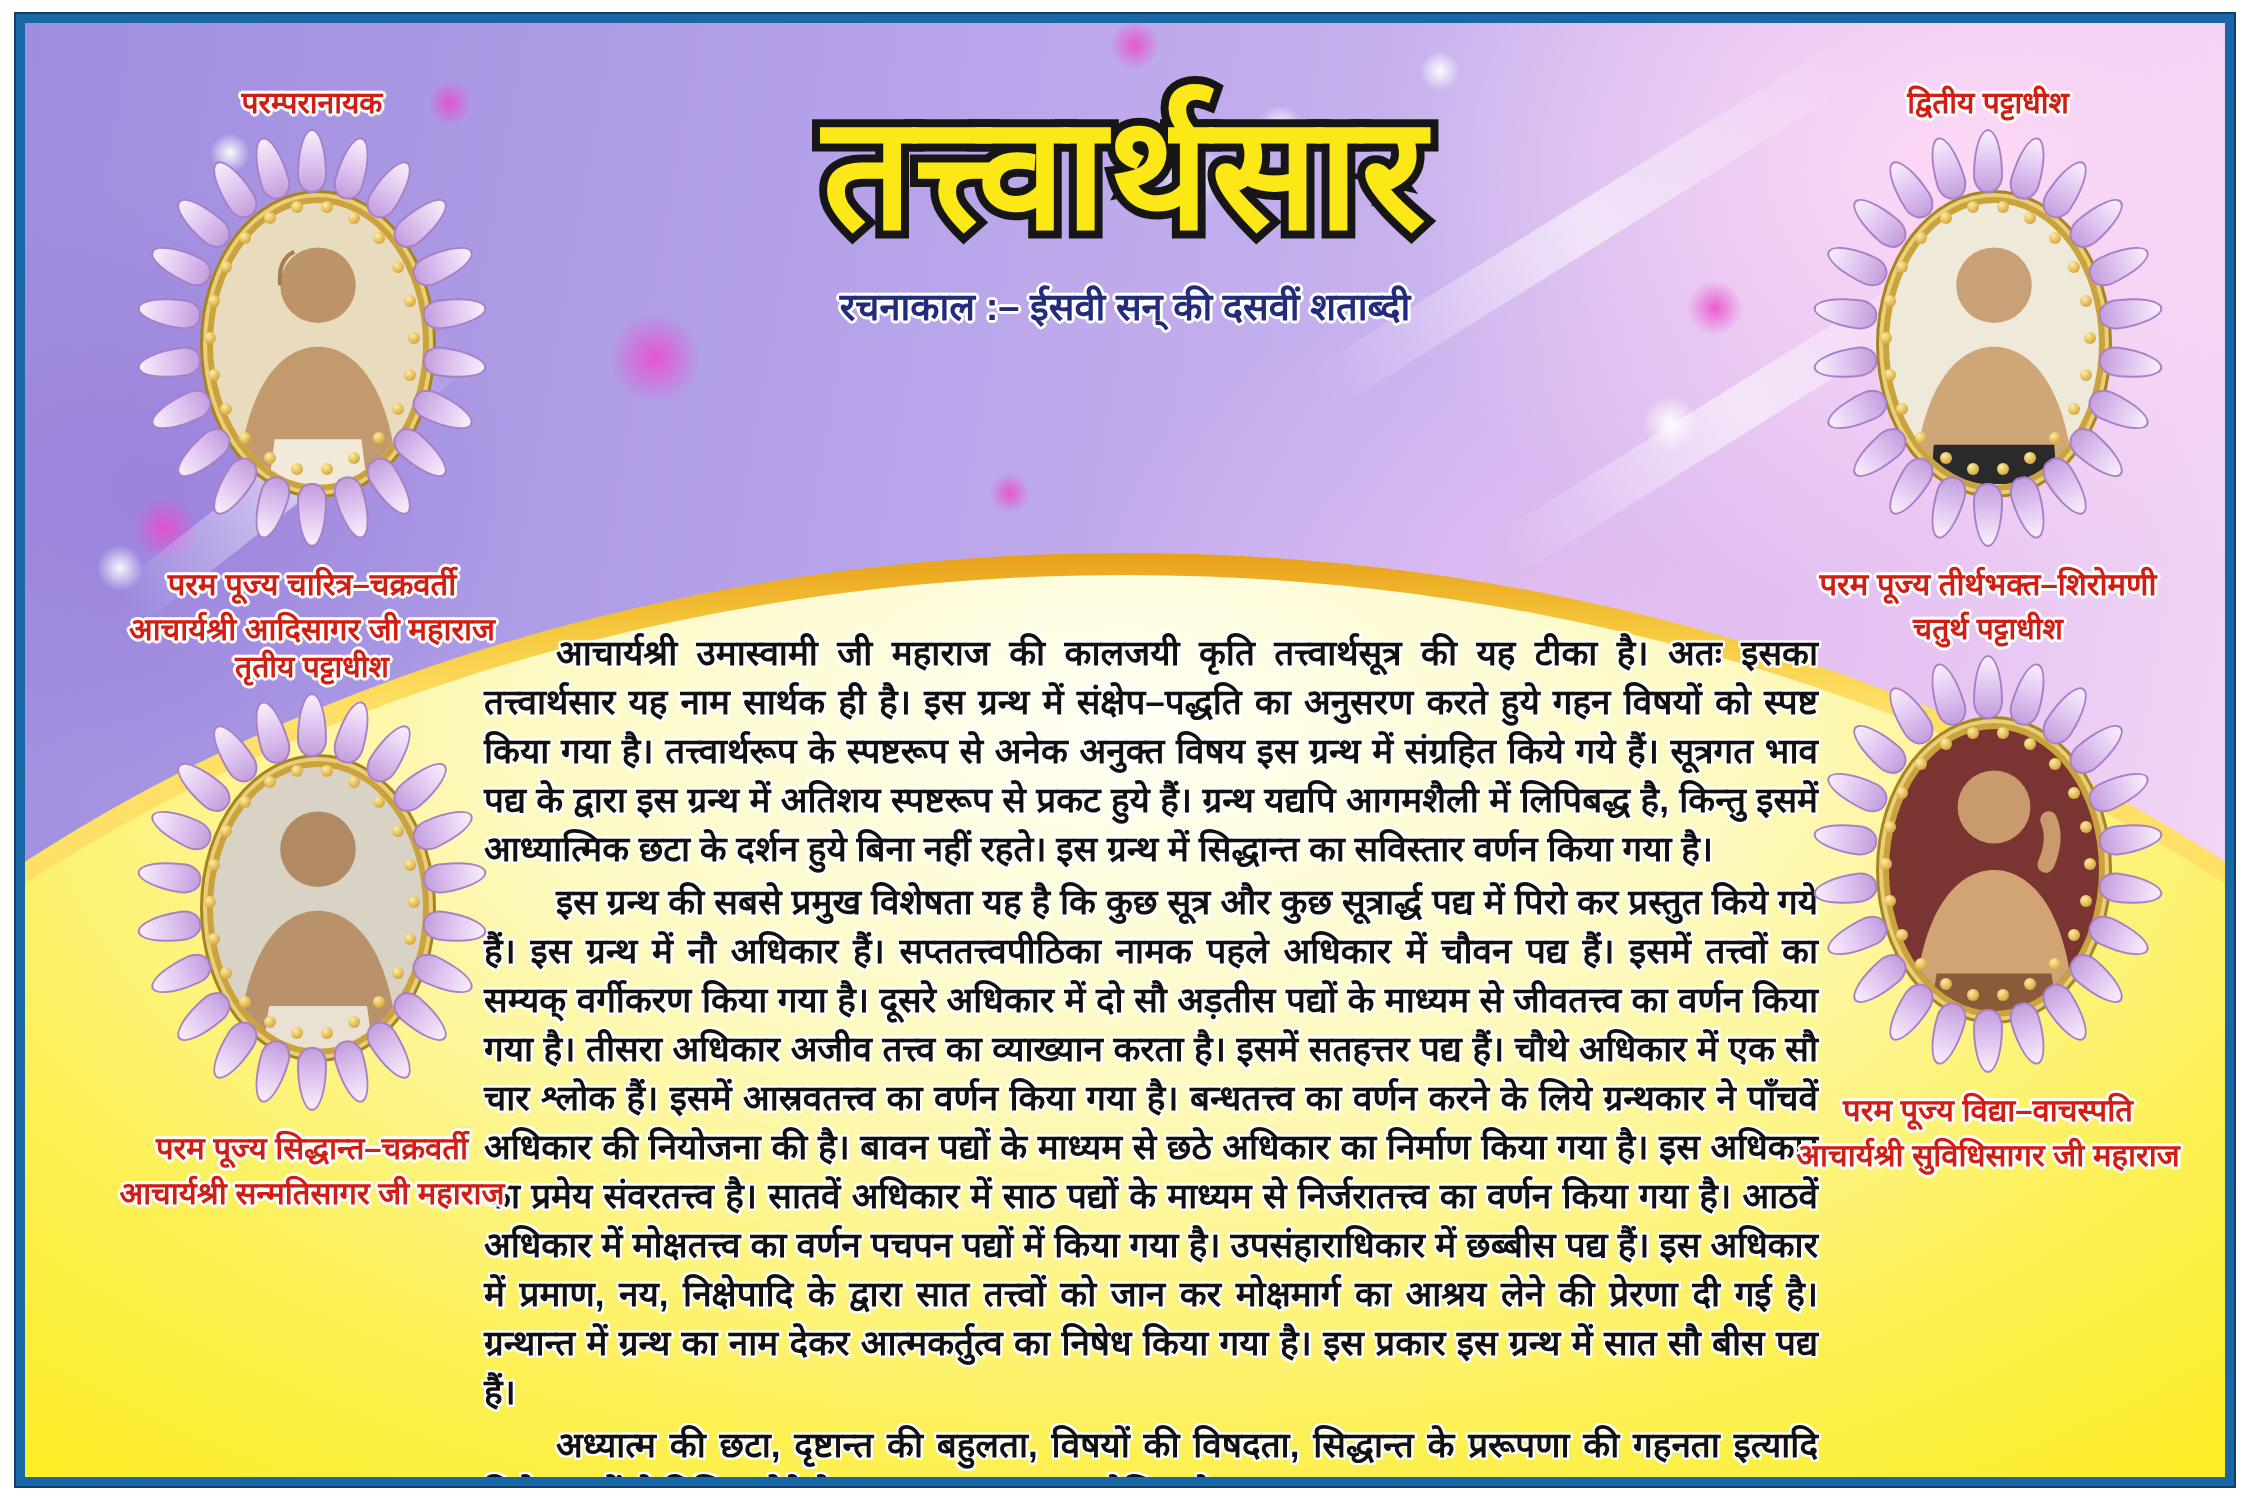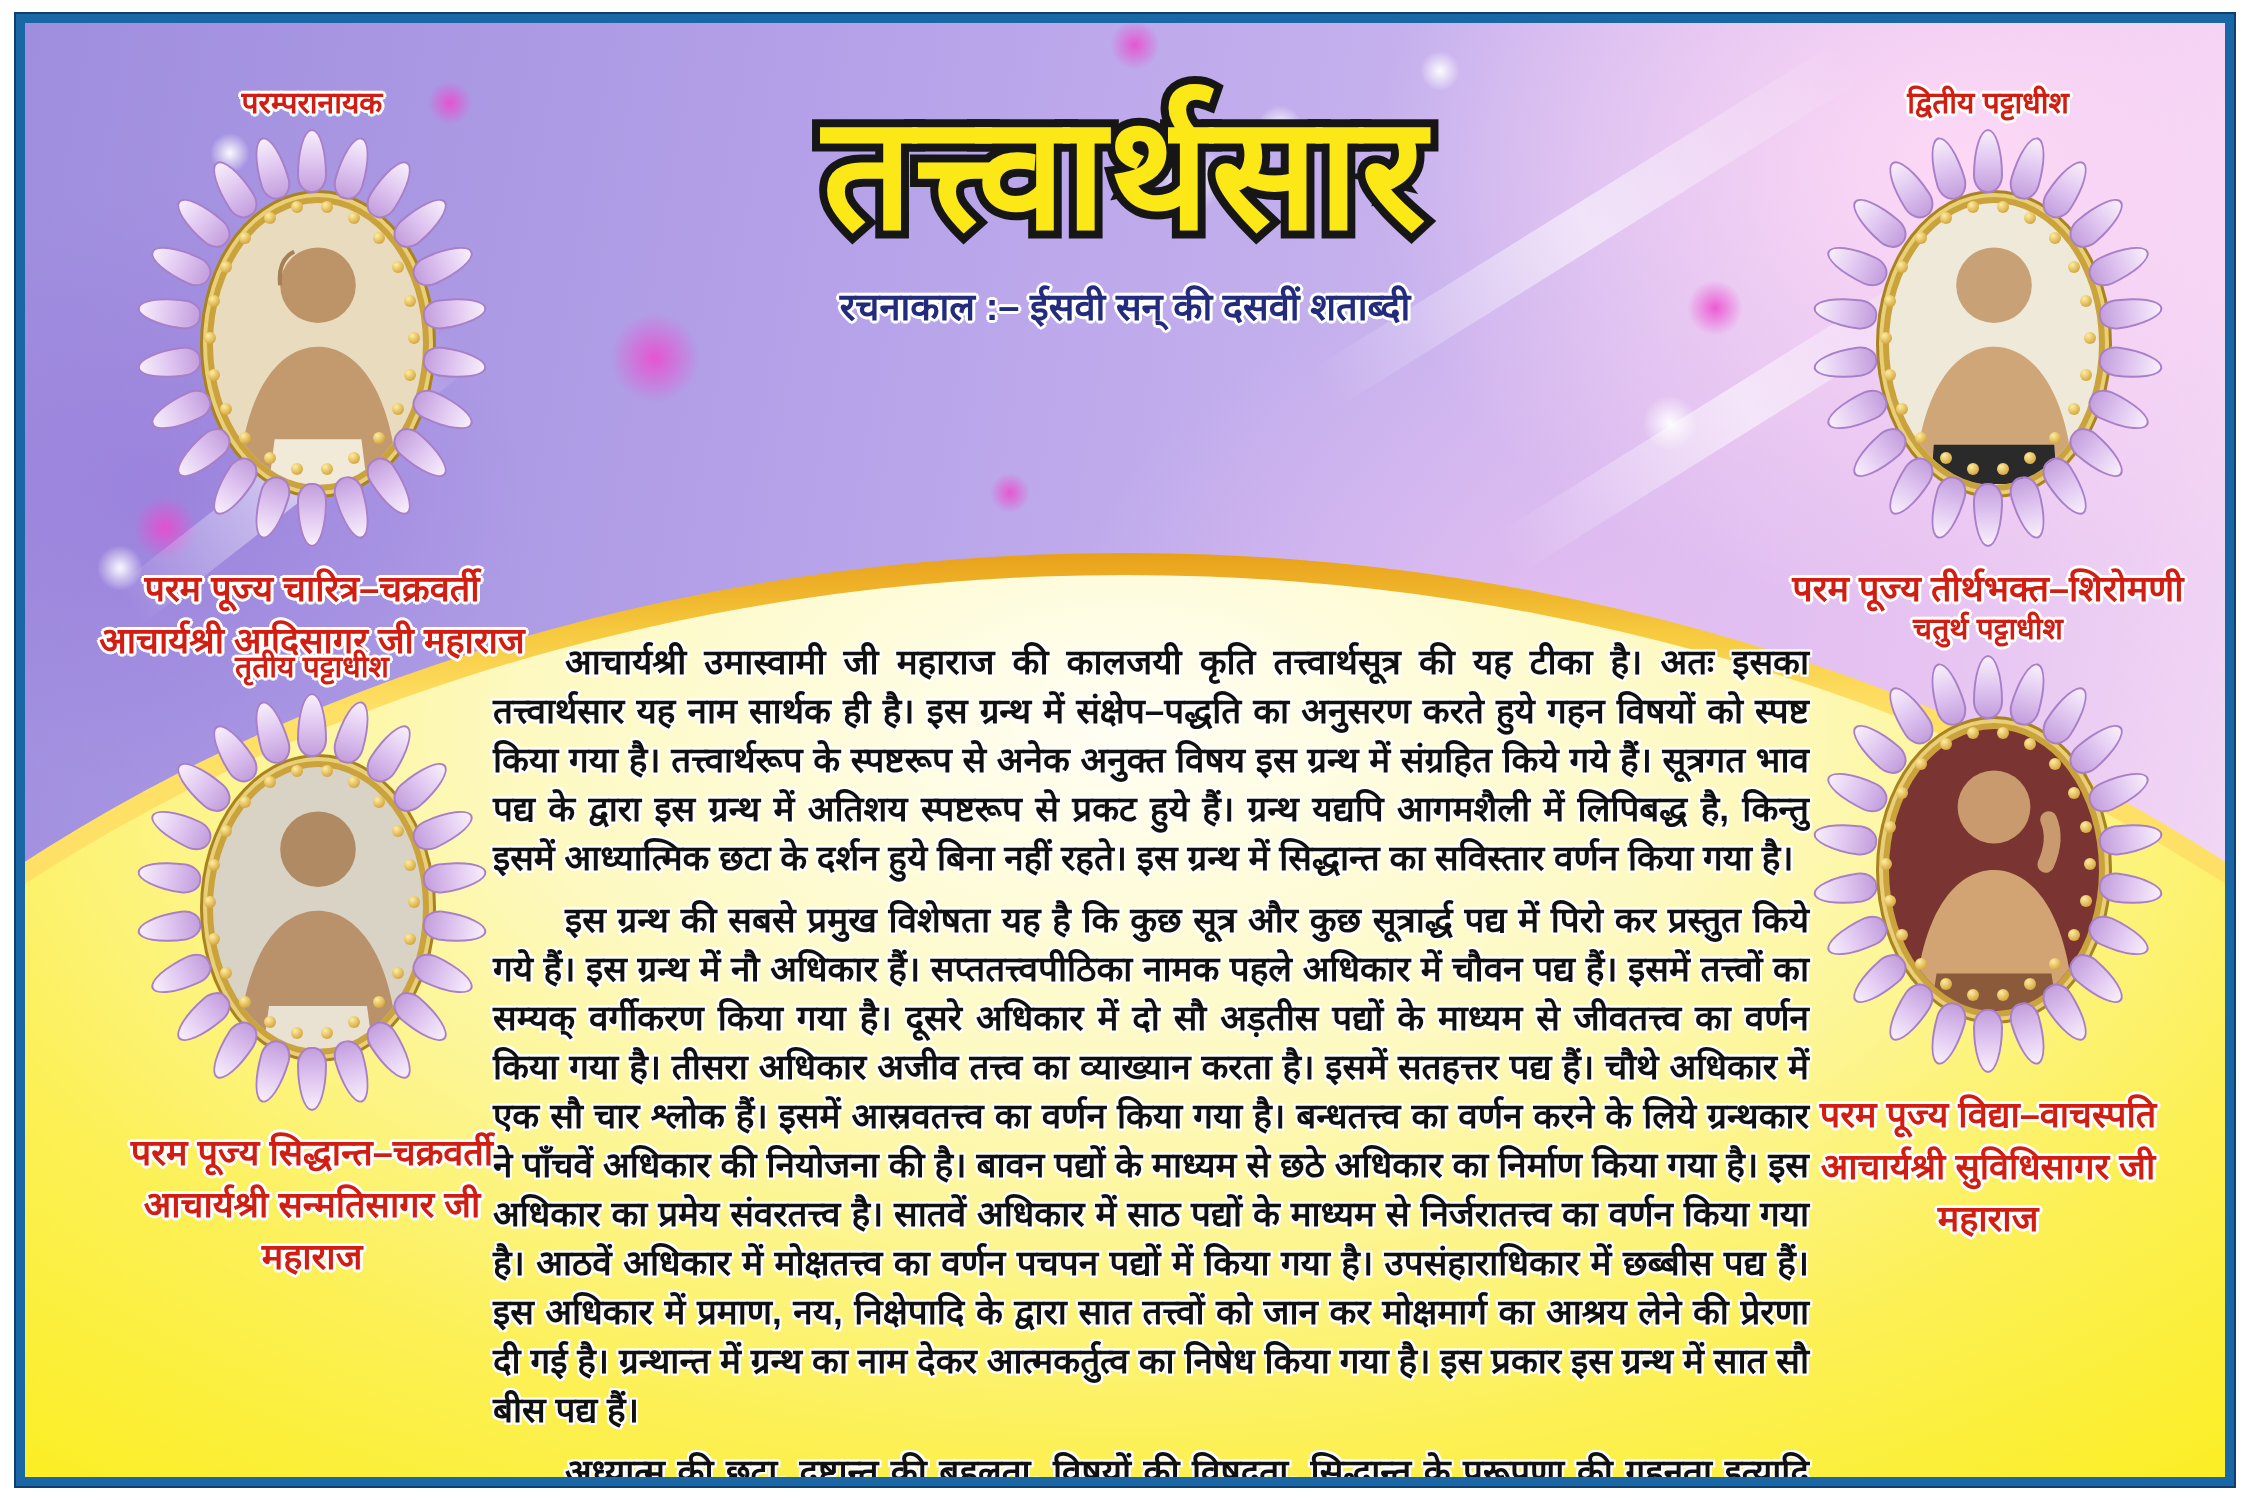--- a/index.html
+++ b/index.html
@@ -62,21 +62,21 @@
   .meta-line.second { margin-top:12px; }
   .section-heading { margin-top:26px; font-size:48px; font-weight:bold; color:#169a43; }
   
   .body-text {
     position:absolute; left:455px; top:601px; width:1342px; z-index:5;
     font-size:35px; line-height:49px; font-weight:bold; color:#101010;
     text-align:justify;
     text-shadow:-2px -2px 0 #fff,2px -2px 0 #fff,-2px 2px 0 #fff,2px 2px 0 #fff,
                 0 -2px 0 #fff,0 2px 0 #fff,-2px 0 0 #fff,2px 0 0 #fff;
   }
-  .body-text p { margin:13px; text-indent:72px; }
+  .body-text p { margin:4px; text-indent:72px; }
   
   .portrait { position:absolute; width:440px; text-align:center; z-index:6; }
   .portrait.tl { left:67px;  top:58px; }
   .portrait.tr { left:1743px; top:58px; }
   .portrait.bl { left:67px;  top:622px; }
   .portrait.br { left:1743px; top:584px; }
   .portrait-label { font-size:30px; font-weight:bold; color:#d11d12; height:42px; }
   .frame { position:relative; width:350px; height:430px; margin:0 auto; }
   .petal {
     position:absolute; width:30px; height:64px;
@@ -94,21 +94,21 @@
     border-radius:50%; overflow:hidden;
     border:6px solid #caa33c;
     box-shadow:0 0 0 4px #e9cf77, 0 0 0 7px #a8831f;
     background:var(--photo-bg,#e8d8b8);
   }
   .photo svg { display:block; width:100%; height:100%; }
   .portrait.tl .photo { --photo-bg:#e9dcbe; }
   .portrait.tr .photo { --photo-bg:#efe9da; }
   .portrait.bl .photo { --photo-bg:#d9d3c6; }
   .portrait.br .photo { --photo-bg:#7a3532; }
-  .portrait-caption { margin-top:10px; font-size:36px; font-weight:bold; color:#d11d12; line-height:1.45; }
+  .portrait-caption { margin-top:10px; font-size:31px; font-weight:bold; color:#d11d12; line-height:1.45; }
 </style>
 </head>
 <body>
 
 <div class="poster">
 
   <div class="dome-rim"></div>
   <div class="dome"></div>
 
   <div id="decor">

